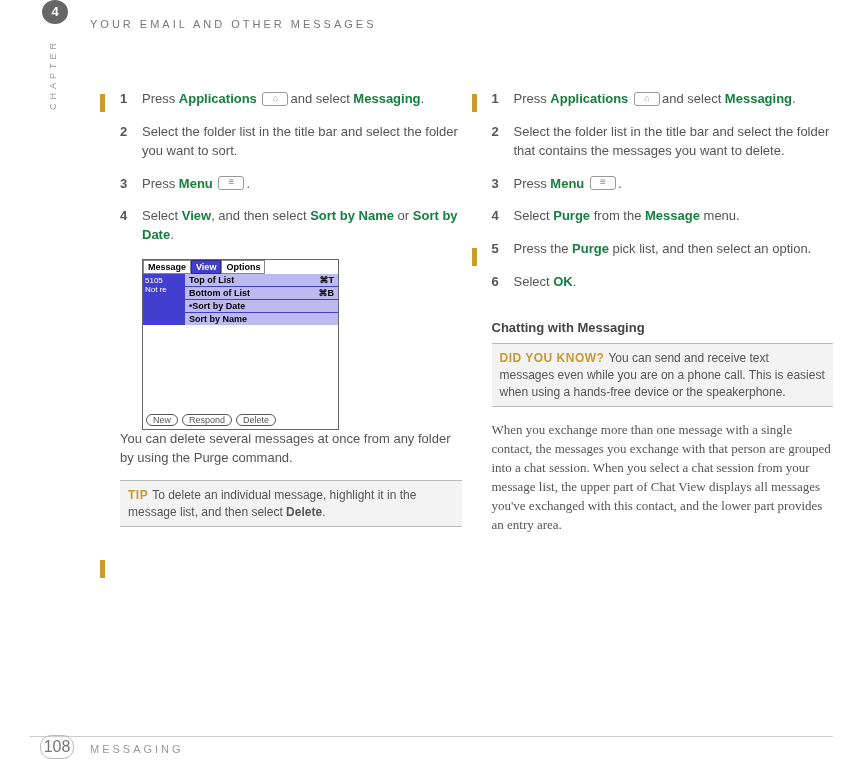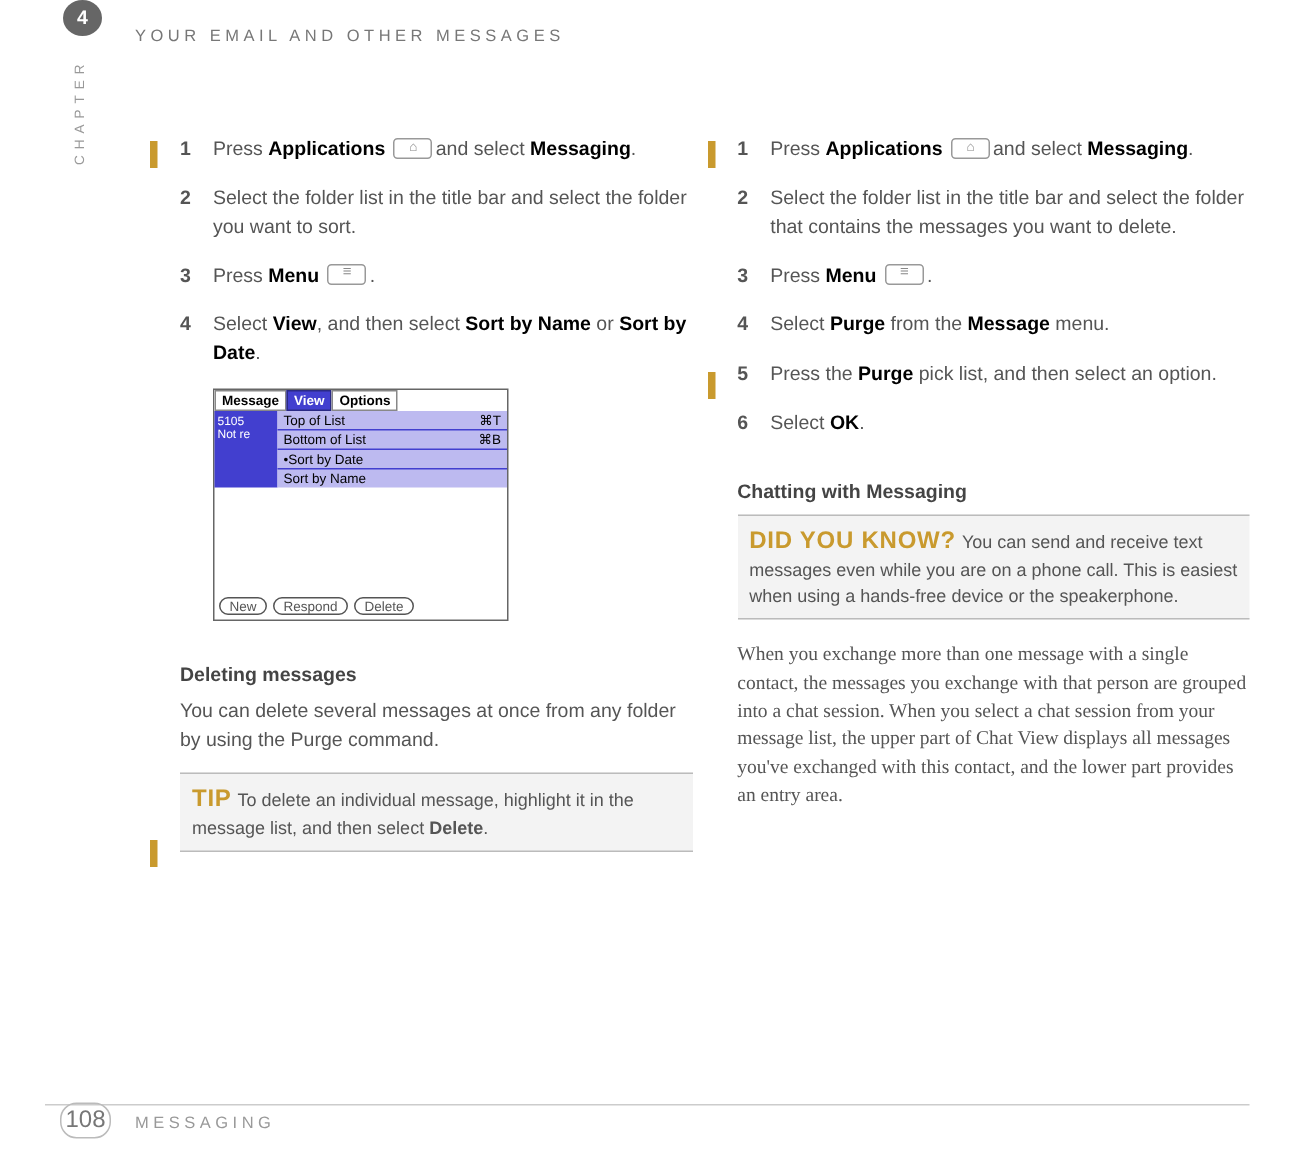--- a/index.html
+++ b/index.html
@@ -71,21 +71,21 @@
   }
   .step-num {
     width: 22px;
     flex-shrink: 0;
     font-weight: bold;
     color: #555;
   }
   .step-body {
     flex: 1;
   }
-  .step-body b { color: #000000; }
+  .step-body b { color: #15803d; }
   .keycap {
     display: inline-block;
     width: 26px;
     height: 14px;
     border: 1px solid #999;
     border-radius: 3px;
     vertical-align: middle;
     margin: 0 2px;
     position: relative;
     top:-1px;
@@ -142,28 +142,29 @@
     background:#423fcf;
     color:#fff;
     font-size:8px;
     padding:2px;
   }
   .ss-menu{
     flex:1;
     background:#bdbaf0;
     color:#000;
     font-size:9px;
-    font-weight:normal;
+    font-weight:bold;
   }
   .ss-menu div{ padding:1px 4px; border-bottom:1px solid #423fcf;}
   .ss-body{ height:70px;}
   .ss-buttons{
     display:flex;
     gap:4px;
     padding:3px;
+    margin-top:16px;
   }
   .ss-btn{
     border:1px solid #555;
     border-radius:8px;
     padding:0 6px;
     font-size:9px;
   }
   h4.section {
     color:#444;
     font-size:13px;
@@ -177,21 +178,21 @@
     border-top:1px solid #bbb;
     border-bottom:1px solid #bbb;
     background:#f3f3f3;
     padding:6px 8px;
     font-size:12px;
     line-height:1.4;
   }
   .tip-label,.dyk-label{
     color:#c99a2e;
     font-weight:bold;
-    font-size:16px;
+    font-size:12px;
     letter-spacing:0.5px;
     margin-right:4px;
   }
   .footer-line{
     position:absolute;
     left:30px; right:30px;
     bottom:46px;
     border-top:1px solid #ccc;
   }
   .page-num-badge{
@@ -273,21 +274,20 @@
           </div>
         </div>
         <div class="ss-body"></div>
         <div class="ss-buttons">
           <div class="ss-btn">New</div>
           <div class="ss-btn">Respond</div>
           <div class="ss-btn">Delete</div>
         </div>
       </div>
 
-      <h4 class="section">Deleting messages</h4>
       <div class="tick-bar" style="top:470px;height:18px;"></div>
       <div class="para">You can delete several messages at once from any folder by using the Purge command.</div>
 
       <div class="tipbox">
         <span class="tip-label">TIP</span><span>To delete an individual message, highlight it in the message list, and then select </span><b>Delete</b><span>.</span>
       </div>
     </div>
 
     <div class="col">
       <div class="tick-bar" style="top:4px;height:18px;"></div>

